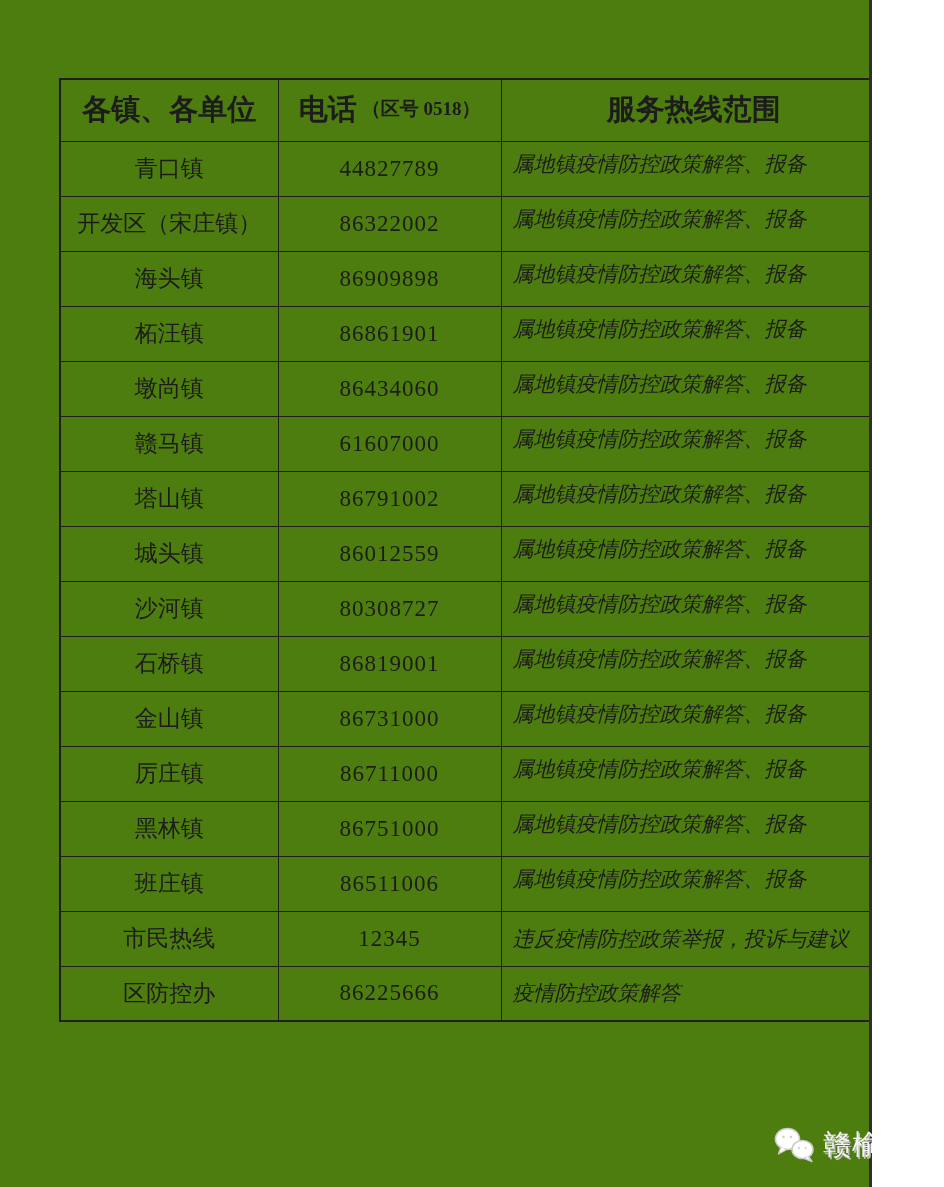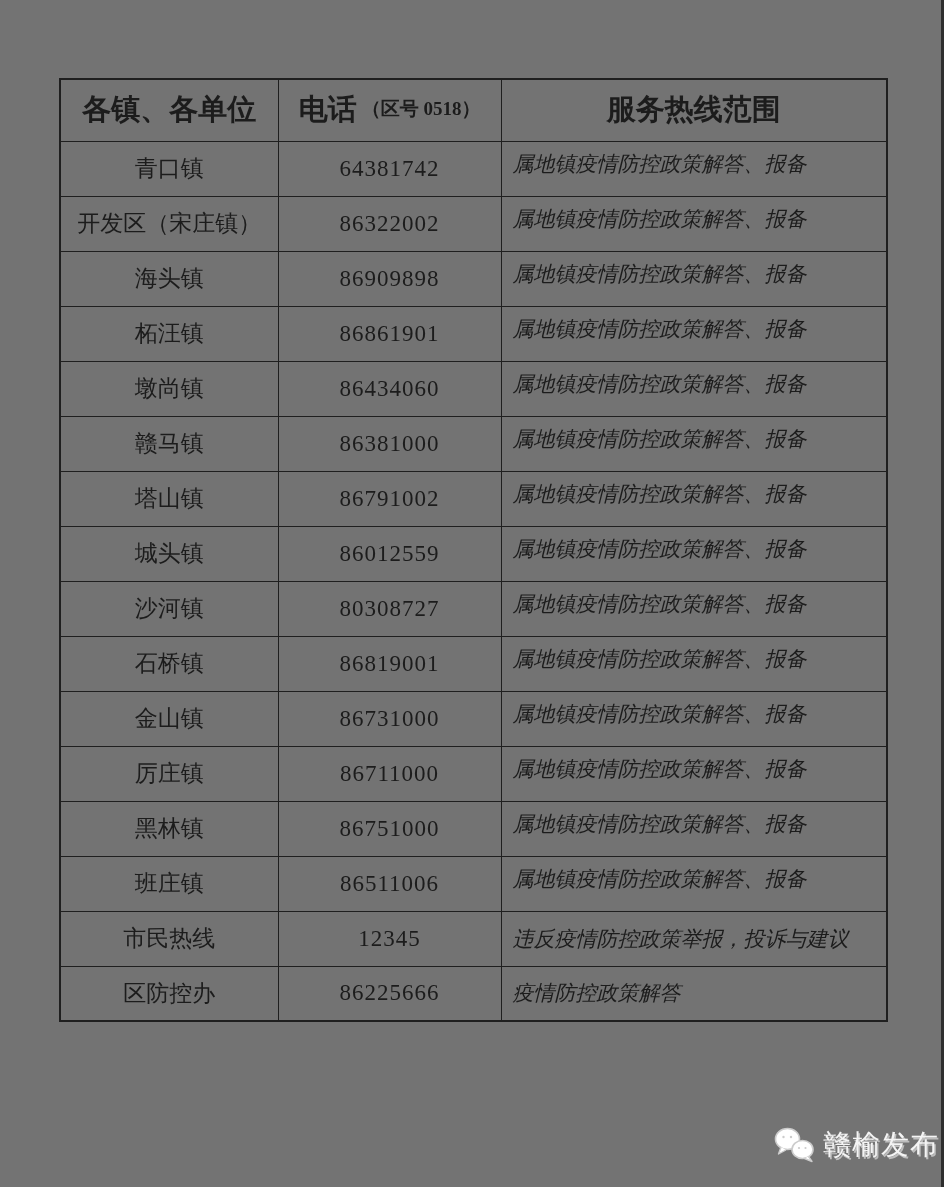--- a/index.html
+++ b/index.html
@@ -1,19 +1,19 @@
 <!DOCTYPE html>
 <html><head>
 <meta charset="utf-8">
 <style>
   html,body{margin:0;padding:0;background:#ffffff;}
   .page{
     position:relative;
-    width:944px;height:1187px;
-    background:#737373;
+    width:872px;height:1187px;
+    background:#4d7c0f;
     overflow:hidden;
     font-family:"Liberation Serif","DejaVu Serif",serif;
     color:#1c1c1c;
   }
   table.hotline{
     position:absolute;left:59px;top:78px;
     width:827px;
     border-collapse:collapse;
     table-layout:fixed;
     border:2px solid #1f1f1f;
@@ -105,21 +105,21 @@
           <span class="h-main">电话</span><span class="h-sub">（区号 0518）</span>
         </th>
         <th>
           <span>服务热线范围</span>
         </th>
       </tr>
     </thead>
     <tbody id="table-body">
         <tr>
       <td class="unit">青口镇</td>
-      <td class="phone">64381742</td>
+      <td class="phone">44827789</td>
       <td class="scope">属地镇疫情防控政策解答、报备</td>
     </tr>
         <tr>
       <td class="unit">开发区（宋庄镇）</td>
       <td class="phone">86322002</td>
       <td class="scope">属地镇疫情防控政策解答、报备</td>
     </tr>
         <tr>
       <td class="unit">海头镇</td>
       <td class="phone">86909898</td>
@@ -130,21 +130,21 @@
       <td class="phone">86861901</td>
       <td class="scope">属地镇疫情防控政策解答、报备</td>
     </tr>
         <tr>
       <td class="unit">墩尚镇</td>
       <td class="phone">86434060</td>
       <td class="scope">属地镇疫情防控政策解答、报备</td>
     </tr>
         <tr>
       <td class="unit">赣马镇</td>
-      <td class="phone">86381000</td>
+      <td class="phone">61607000</td>
       <td class="scope">属地镇疫情防控政策解答、报备</td>
     </tr>
         <tr>
       <td class="unit">塔山镇</td>
       <td class="phone">86791002</td>
       <td class="scope">属地镇疫情防控政策解答、报备</td>
     </tr>
         <tr>
       <td class="unit">城头镇</td>
       <td class="phone">86012559</td>

